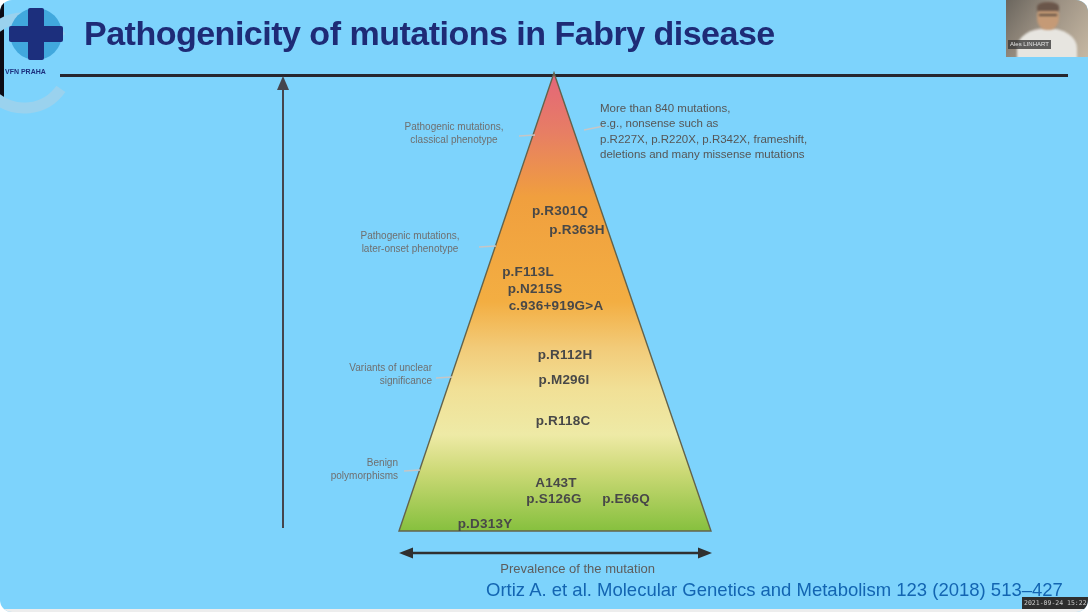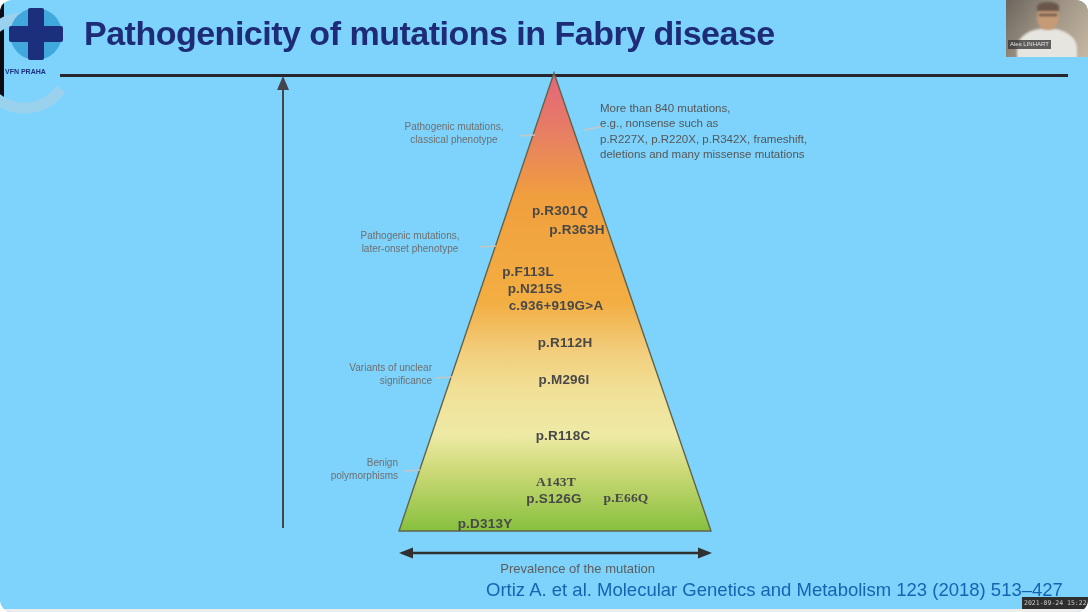--- a/index.html
+++ b/index.html
@@ -124,27 +124,27 @@
   <div class="callout" style="left:278px;top:457px;width:120px;text-align:right;">Benign
 polymorphisms</div>
   <div class="callout" style="left:298px;top:362px;width:134px;text-align:right;">Variants of unclear
 significance</div>
 
   <span class="mut" style="left:560px;top:210px;">p.R301Q</span>
   <span class="mut" style="left:577px;top:229px;">p.R363H</span>
   <span class="mut" style="left:528px;top:271px;">p.F113L</span>
   <span class="mut" style="left:535px;top:288px;">p.N215S</span>
   <span class="mut" style="left:556px;top:305px;">c.936+919G&gt;A</span>
-  <span class="mut" style="left:565px;top:342px;">p.R112H</span>
+  <span class="mut" style="left:565px;top:354px;">p.R112H</span>
   <span class="mut" style="left:564px;top:379px;">p.M296I</span>
-  <span class="mut" style="left:563px;top:420px;margin-top:15px;">p.R118C</span>
-  <span class="mut" style="left:556px;top:482px;font-family:Liberation Serif, serif;">A143T</span>
+  <span class="mut" style="left:563px;top:420px;">p.R118C</span>
+  <span class="mut" style="left:556px;top:482px;">A143T</span>
   <span class="mut" style="left:485px;top:498px;margin-top:25px;">p.D313Y</span>
   <span class="mut" style="left:554px;top:498px;">p.S126G</span>
-  <span class="mut" style="left:626px;top:498px;font-family:Liberation Serif, serif;">p.E66Q</span>
+  <span class="mut" style="left:626px;top:498px;">p.E66Q</span>
 
   <div class="abs" id="citation">Ortiz A. et al.  Molecular Genetics and Metabolism 123 (2018) 513–427</div>
 
   <div class="abs" id="bottom-edge"></div>
 
   <div class="abs" id="webcam">
     <div id="wc-chair" class="blurred"></div>
     <div id="wc-shirt" class="blurred"></div>
     <div id="wc-head" class="blurred"></div>
     <div id="wc-hair" class="blurred"></div>

